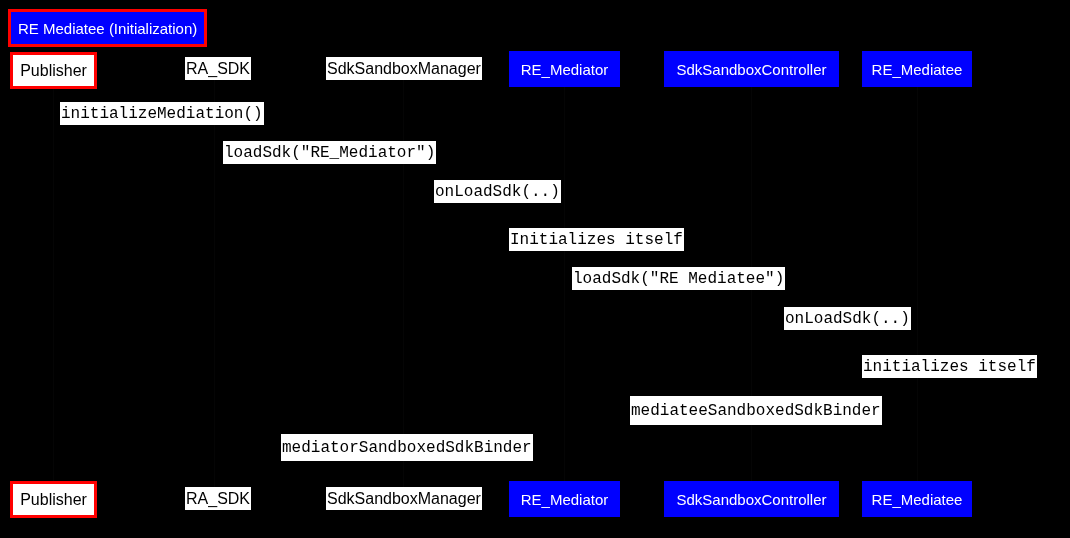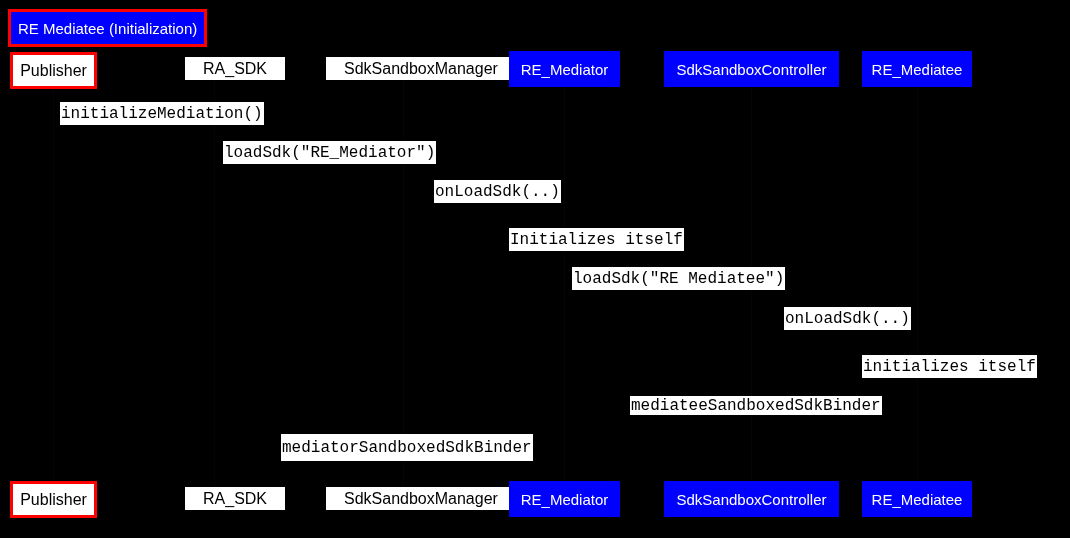--- a/index.html
+++ b/index.html
@@ -39,21 +39,21 @@
     color: #ffffff;
     font-size: 15px;
     padding: 16px 7px;
     justify-content: flex-start;
   }
   
   .participant-plain {
     background: #ffffff;
     color: #000000;
     font-size: 16px;
-    padding: 0 18px;
+    padding: 0 1px;
   }
   
   .participant-boxed {
     background: #ffffff;
     border: 3px solid #ff0000;
     color: #000000;
     font-size: 16px;
     padding: 0 14px;
   }
   
@@ -111,21 +111,21 @@
   <div class="node message-label" style="left:434px; top:180px; height:23px;">onLoadSdk(..)</div>
 
   <div class="node message-label" style="left:509px; top:228px; height:23px;">Initializes itself</div>
 
   <div class="node message-label" style="left:572px; top:267px; height:23px;">loadSdk("RE Mediatee")</div>
 
   <div class="node message-label" style="left:784px; top:307px; height:23px;">onLoadSdk(..)</div>
 
   <div class="node message-label" style="left:862px; top:355px; height:23px;">initializes itself</div>
 
-  <div class="node message-label" style="left:630px; top:396px; height:19px;">mediateeSandboxedSdkBinder</div>
+  <div class="node message-label" style="left:630px; top:396px; height:29px;">mediateeSandboxedSdkBinder</div>
 
   <div class="node message-label" style="left:281px; top:434px; height:27px;">mediatorSandboxedSdkBinder</div>
 
   <div class="node participant-boxed" style="left:10px; top:481px; width:87px; height:37px;">Publisher</div>
 
   <div class="node participant-plain" style="left:185px; top:487px; height:23px;">RA_SDK</div>
 
   <div class="node participant-plain" style="left:326px; top:487px; height:23px;">SdkSandboxManager</div>
 
   <div class="node participant-blue" style="left:509px; top:481px; width:111px; height:36px;">RE_Mediator</div>

